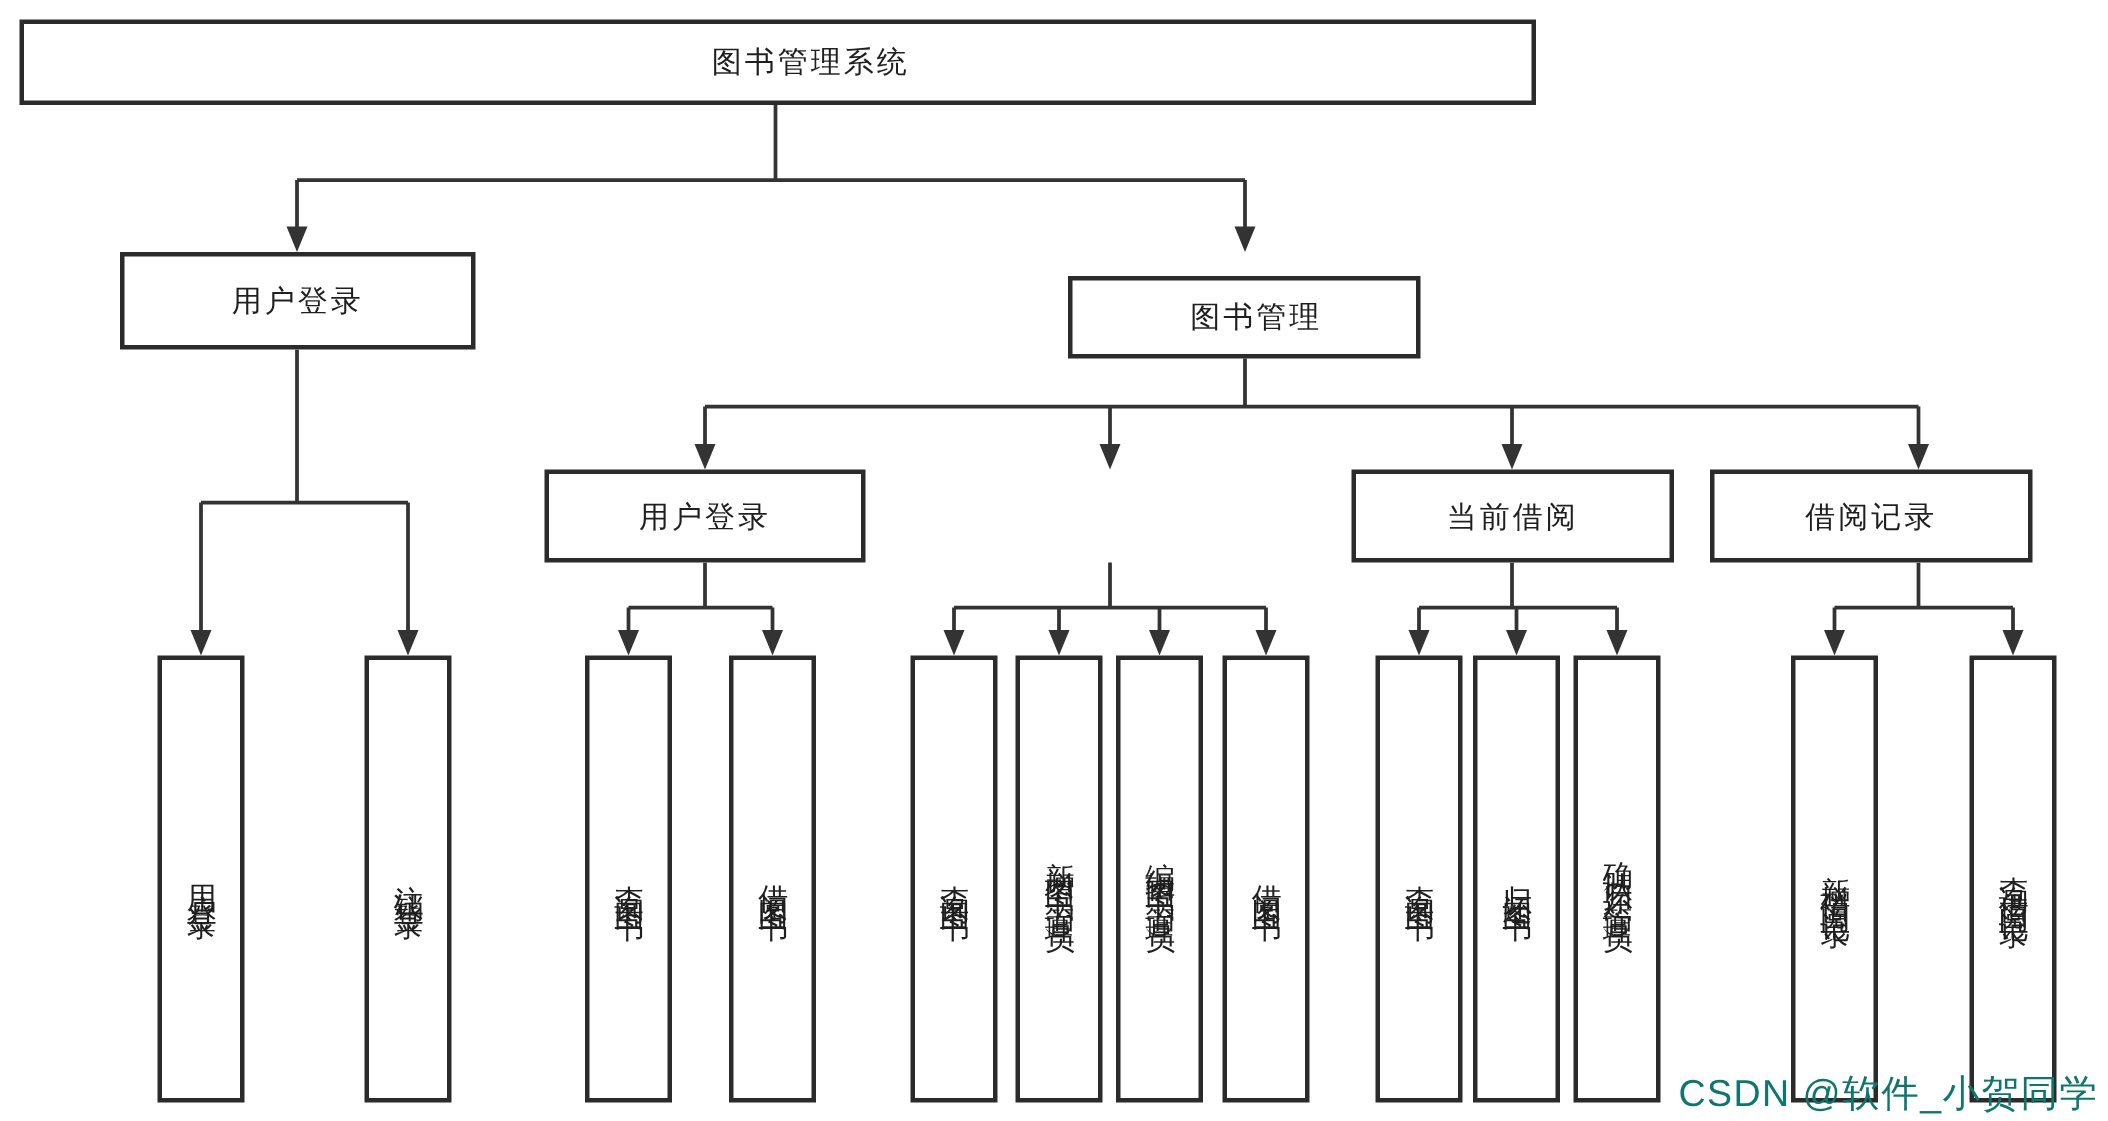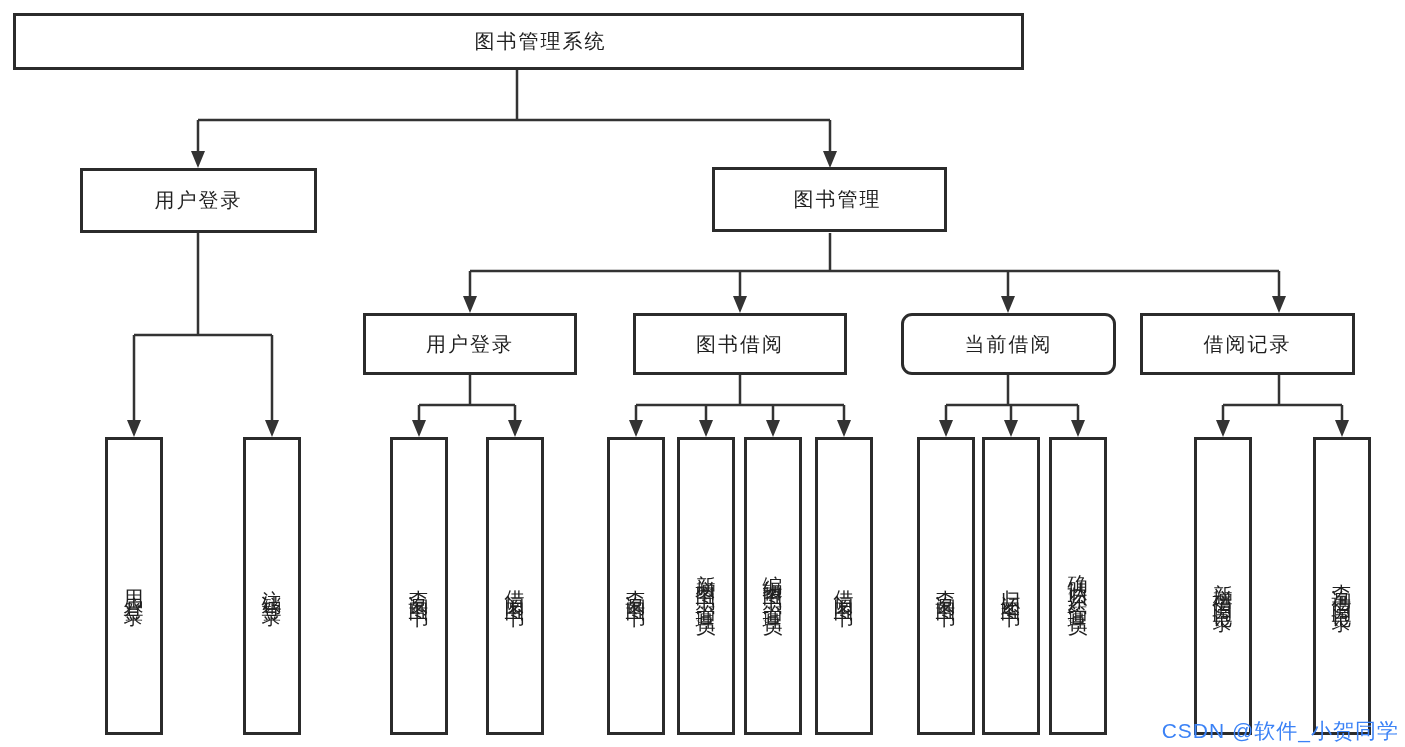--- a/index.html
+++ b/index.html
@@ -36,45 +36,45 @@
   .vtext {
     writing-mode: vertical-rl;
     font-size: 20px;
     letter-spacing: 6px;
     line-height: 1;
     white-space: nowrap;
   }
   
   .p-root  { left: 13px;   top: 13px;  width: 1011px; height: 57px; padding-left: 44px; }
   .p-ul    { left: 80px;   top: 168px; width: 237px;  height: 65px; }
-  .p-bm    { left: 712px;  top: 167px; width: 235px;  height: 65px; padding-left: 16px; }
+  .p-bm    { left: 712px;  top: 184px; width: 235px;  height: 55px; padding-left: 16px; }
   .p-nb    { left: 363px;  top: 313px; width: 214px;  height: 62px; }
   .p-bb    { left: 633px;  top: 313px; width: 214px;  height: 62px; }
-  .p-cb    { left: 901px;  top: 313px; width: 215px;  height: 62px; border-radius: 11px; }
+  .p-cb    { left: 901px;  top: 313px; width: 215px;  height: 62px; }
   .p-br    { left: 1140px; top: 313px; width: 215px;  height: 62px; }
   .leaf    { top: 437px; width: 58px; height: 298px; }
   .p-ul0 { left: 105px; }
   .p-ul1 { left: 243px; }
   .p-nb0 { left: 390px; }
   .p-nb1 { left: 486px; }
   .p-bb0 { left: 607px; }
   .p-bb1 { left: 677px; }
   .p-bb2 { left: 744px; }
   .p-bb3 { left: 815px; }
   .p-cb0 { left: 917px; }
   .p-cb1 { left: 982px; }
   .p-cb2 { left: 1049px; }
   .p-br0 { left: 1194px; }
   .p-br1 { left: 1313px; }
   .watermark {
     position: absolute;
     right: 6px;
     bottom: 2px;
-    font-size: 21px;
-    color: #3b82f6;
+    font-size: 25px;
+    color: #0f766e;
     letter-spacing: 1px;
     white-space: nowrap;
     margin-left: 47px;
   }
 </style>
 </head>
 <body>
 
 <div class="stage">
 
@@ -99,21 +99,20 @@
       M1071 420 L1085 420 L1078 437 Z  M1216 420 L1230 420 L1223 437 Z
       M1335 420 L1349 420 L1342 437 Z"></path>
   </svg>
 
   <div class="node hbox p-root">图书管理系统</div>
 
   <div class="node hbox p-ul">用户登录</div>
   <div class="node hbox p-bm">图书管理</div>
 
   <div class="node hbox p-nb">用户登录</div>
-  <div class="node hbox p-bb">图书借阅</div>
   <div class="node hbox p-cb">当前借阅</div>
   <div class="node hbox p-br">借阅记录</div>
 
   <div class="node vbox leaf p-ul0">
     <span class="vtext">用户登录</span>
   </div>
   <div class="node vbox leaf p-ul1">
     <span class="vtext">注销登录</span>
   </div>
 

